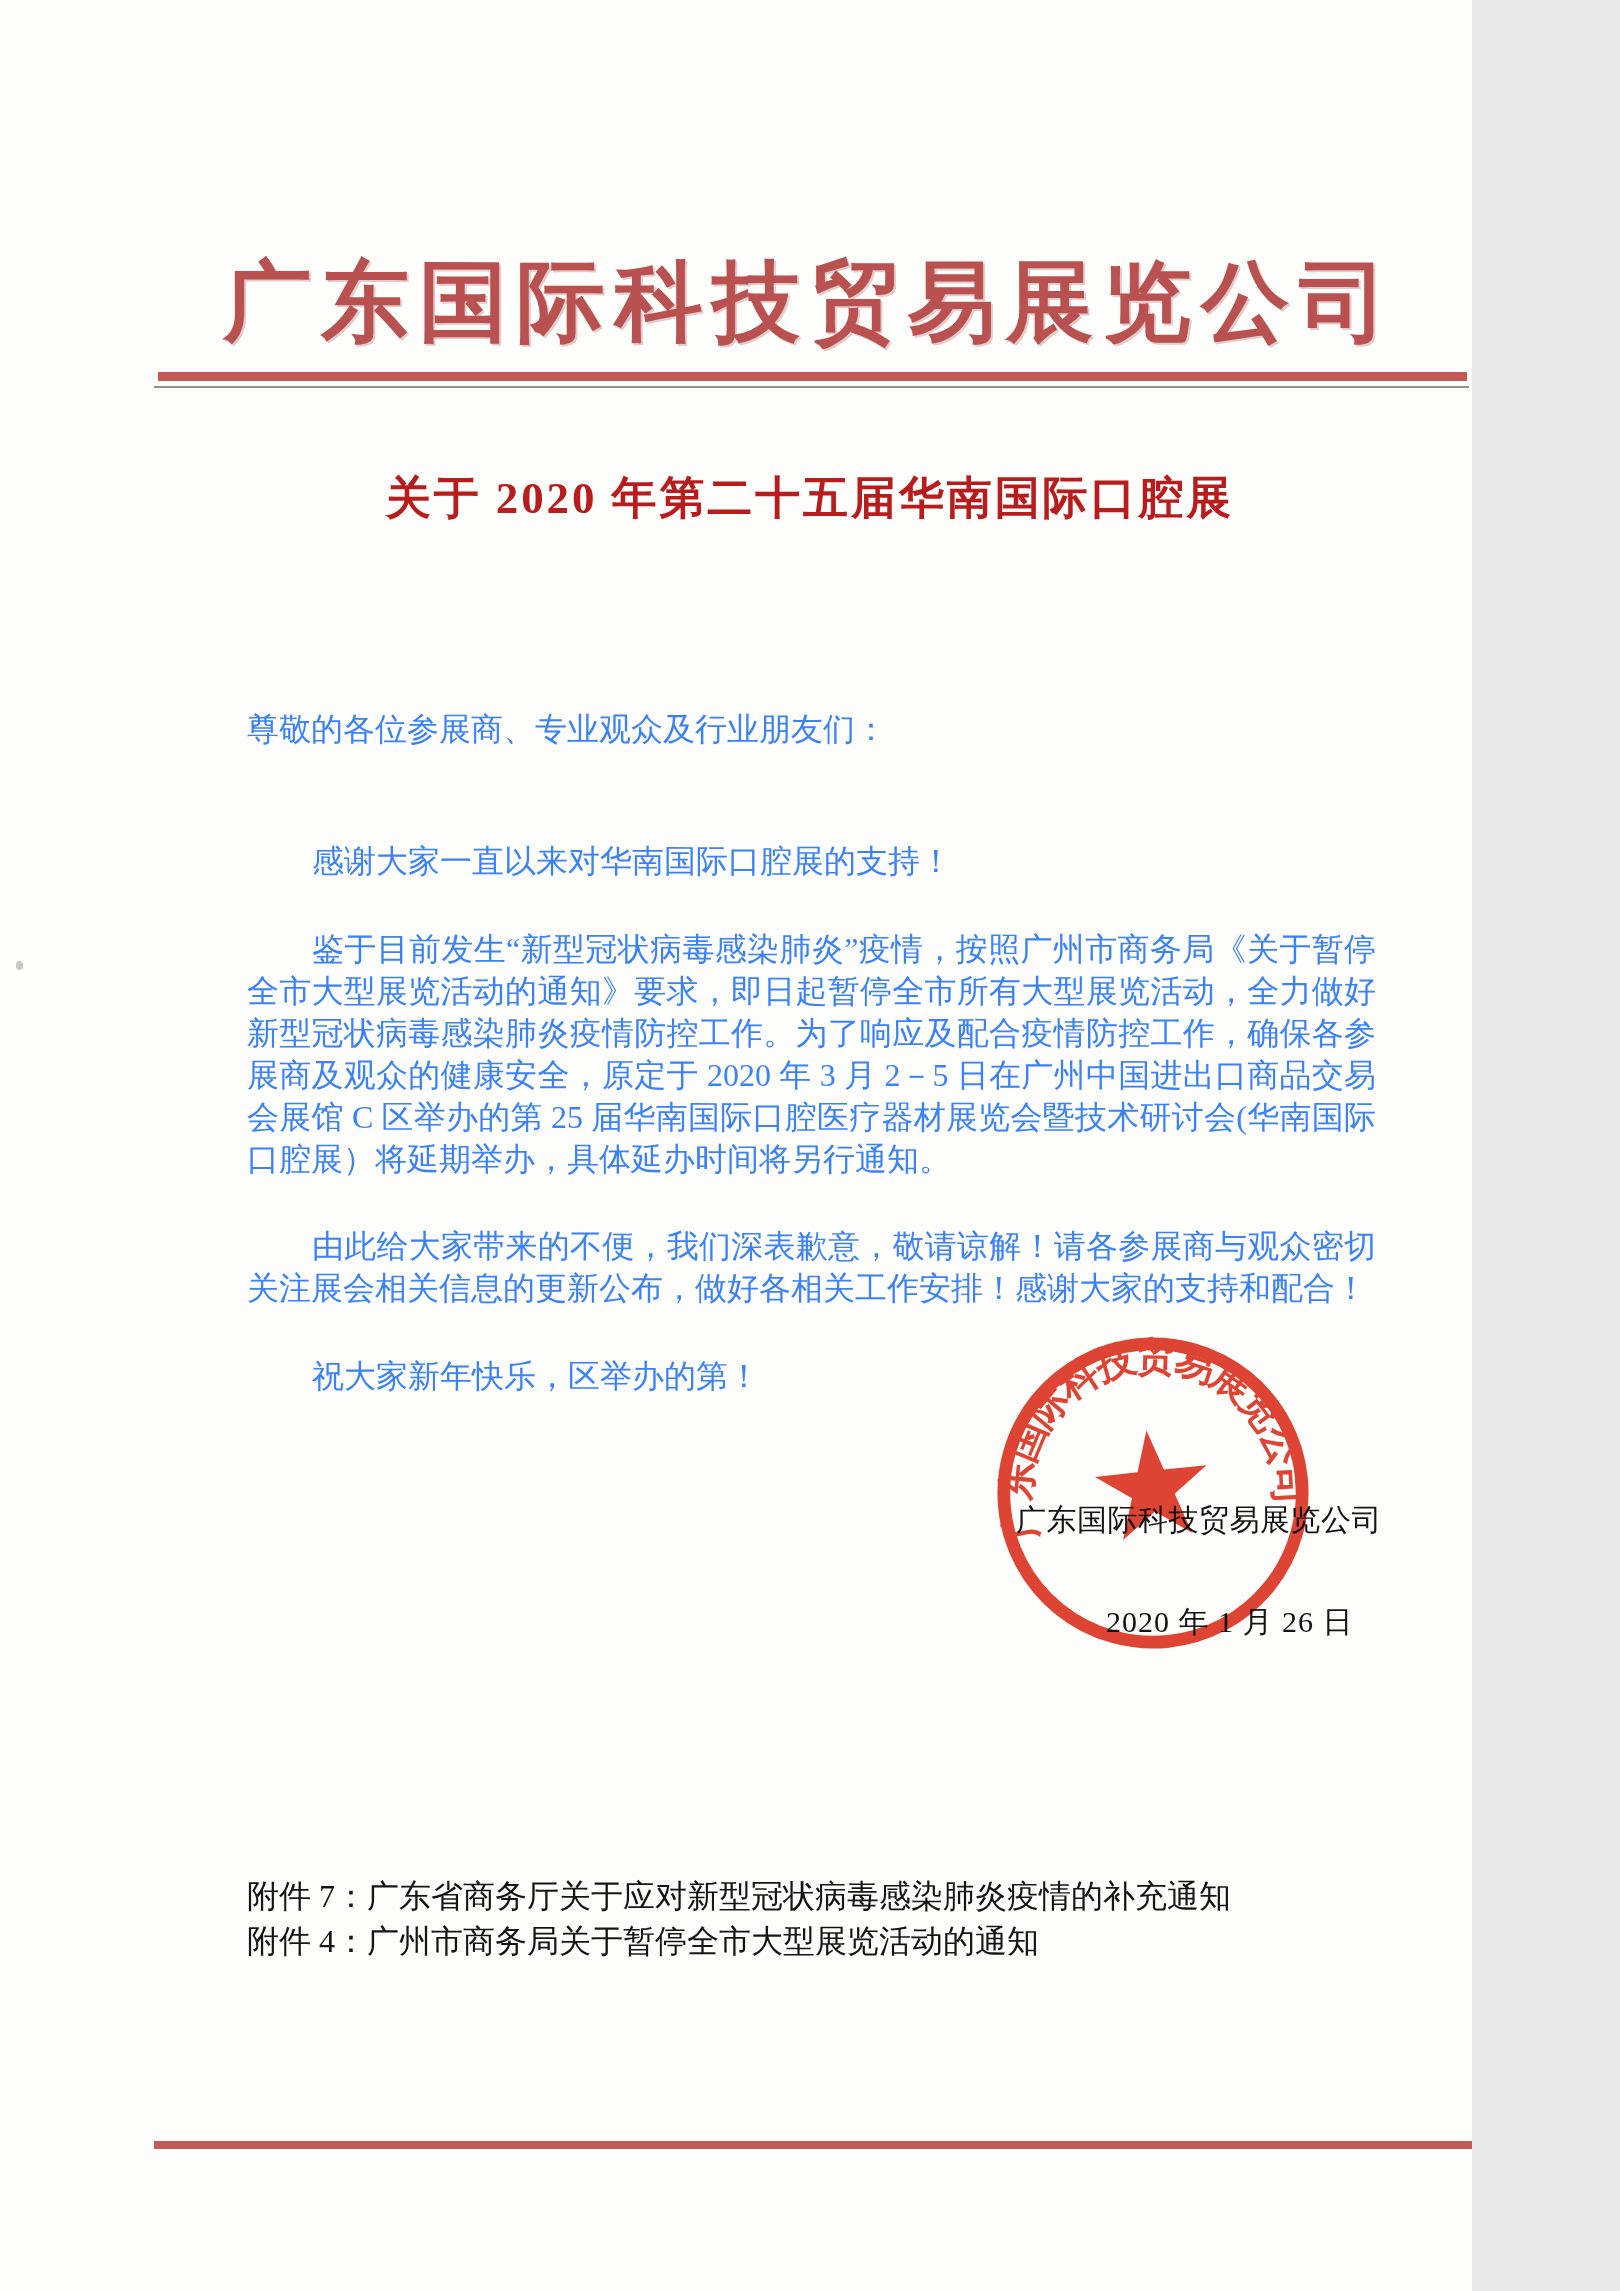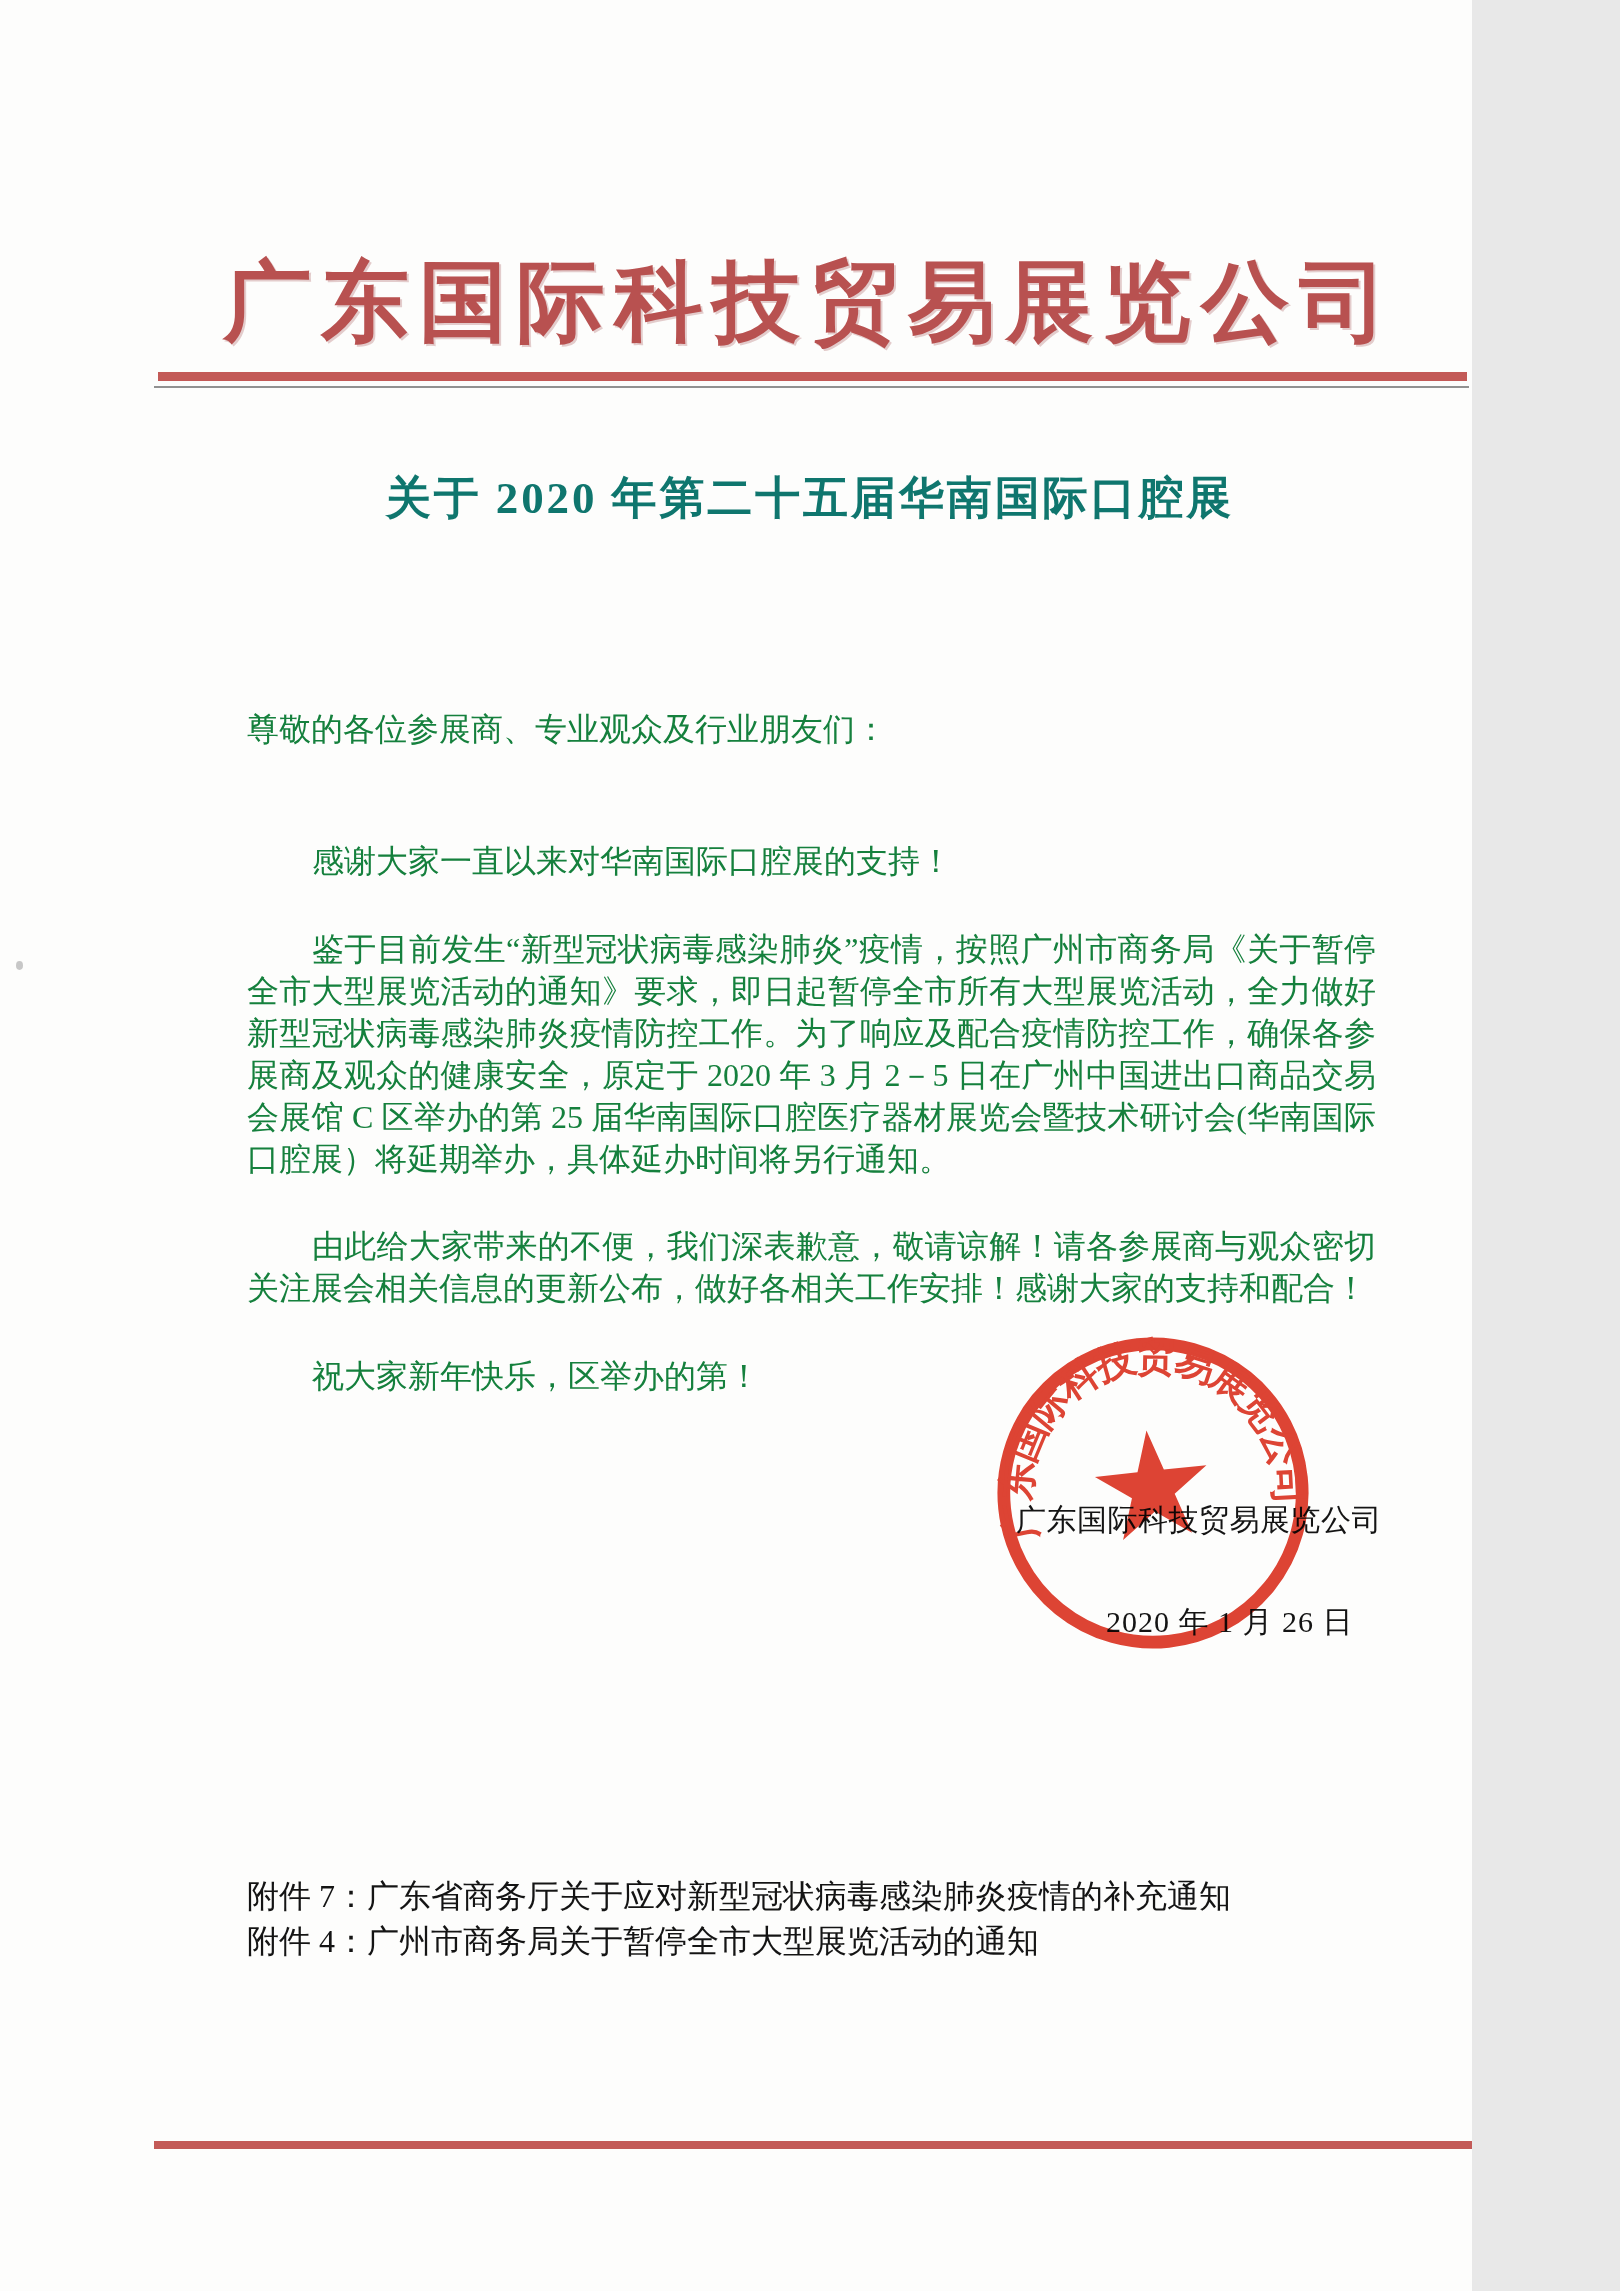--- a/index.html
+++ b/index.html
@@ -28,33 +28,33 @@
   .rule-thick { top: 372px; left: 158px; width: 1309px; height: 8.8px; background: #c35a57; }
   .rule-thin  { top: 386px; left: 154px; width: 1315px; height: 2px; background: #919191; }
 
   
   .doc-title {
     left: 0; width: 1620px;
     text-align: center;
     font-size: 45px;
     font-weight: 700;
     letter-spacing: 2.9px;
-    color: #0f766e;
+    color: #b91c1c;
     white-space: nowrap;
   }
   .title-1 { top: 468px; }
   .title-2 { top: 556px; }
 
   
   .body-text {
     left: 247px; width: 1129px;
     font-size: 32px;
     line-height: 42px;
     text-align: justify;
-    color: #15803d;
+    color: #3b82f6;
   }
   .indent { text-indent: 65px; margin-top: 48px; }
 
   
   .sig-company { top: 1500px; left: 1016px; font-size: 30px; letter-spacing: 0.5px; white-space: nowrap; }
   .sig-date    { top: 1602px; left: 1106px; font-size: 30px; letter-spacing: 1px; white-space: nowrap; }
 
   
   .seal {
     top: 1334px; left: 994px; width: 318px; height: 318px;

